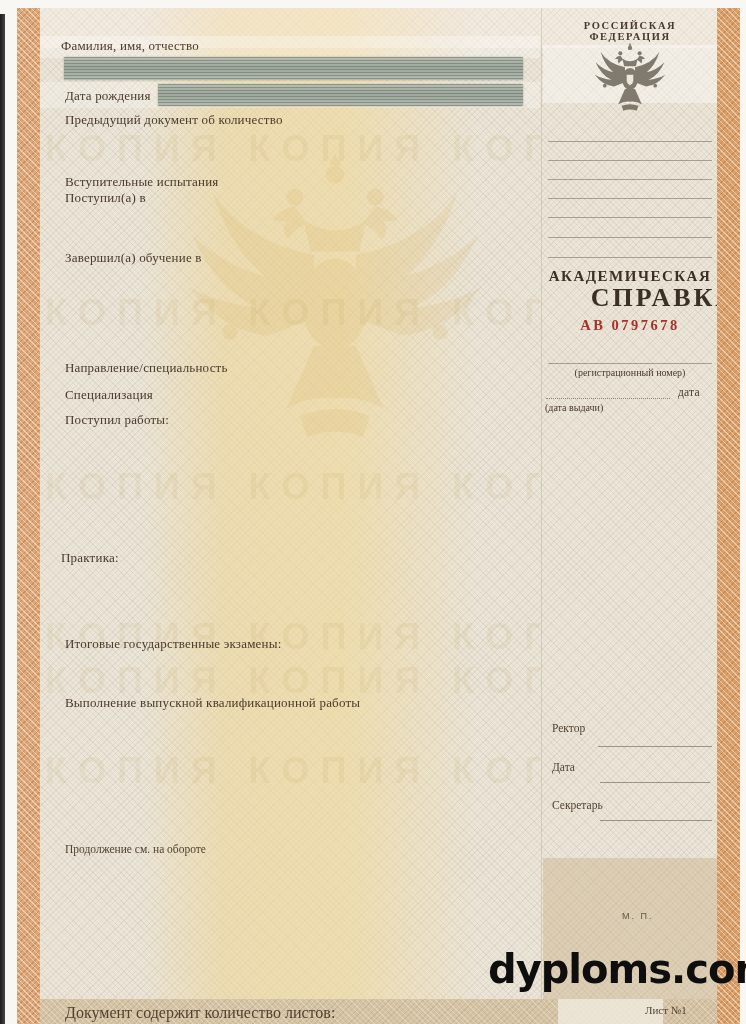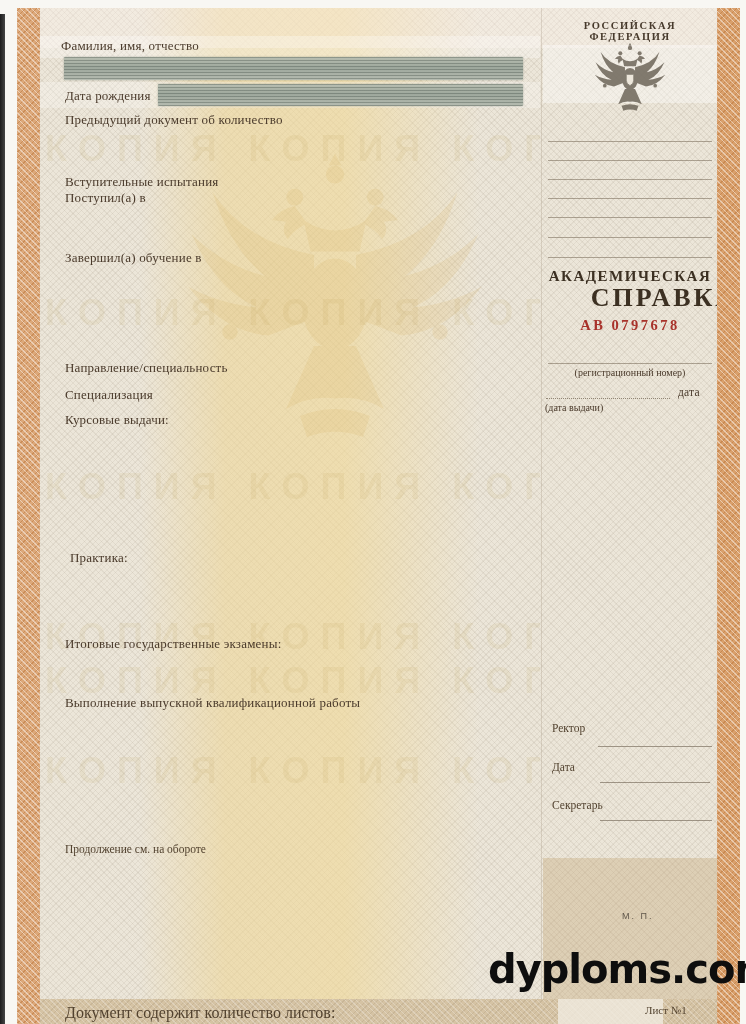--- a/index.html
+++ b/index.html
@@ -116,22 +116,22 @@
   <div class="lbl" style="left:61px;top:38px">Фамилия, имя, отчество</div>
   <div class="redact" style="left:64px;top:57px;width:459px;height:23px"></div>
   <div class="redact" style="left:158px;top:84px;width:365px;height:22px"></div>
   <div class="lbl" style="left:65px;top:88px">Дата рождения</div>
   <div class="lbl" style="left:65px;top:112px">Предыдущий документ об количество</div>
   <div class="lbl" style="left:65px;top:174px">Вступительные испытания</div>
   <div class="lbl" style="left:65px;top:190px">Поступил(а) в</div>
   <div class="lbl" style="left:65px;top:250px">Завершил(а) обучение в</div>
   <div class="lbl" style="left:65px;top:360px">Направление/специальность</div>
   <div class="lbl" style="left:65px;top:387px">Специализация</div>
-  <div class="lbl" style="left:65px;top:412px">Курсовые выдачи:</div>
-  <div class="lbl" style="left:70px;top:550px">Практика:</div>
+  <div class="lbl" style="left:65px;top:412px">Поступил работы:</div>
+  <div class="lbl" style="left:61px;top:550px">Практика:</div>
   <div class="lbl" style="left:65px;top:636px">Итоговые государственные экзамены:</div>
   <div class="lbl" style="left:65px;top:695px">Выполнение выпускной квалификационной работы</div>
   <div class="lbl-it" style="left:65px;top:843px">Продолжение см. на обороте</div>
 
   <div class="rc-center country" style="top:20px">
     <div>РОССИЙСКАЯ</div>
     <div>ФЕДЕРАЦИЯ</div>
   </div>
 
   <div class="eagle-small">

